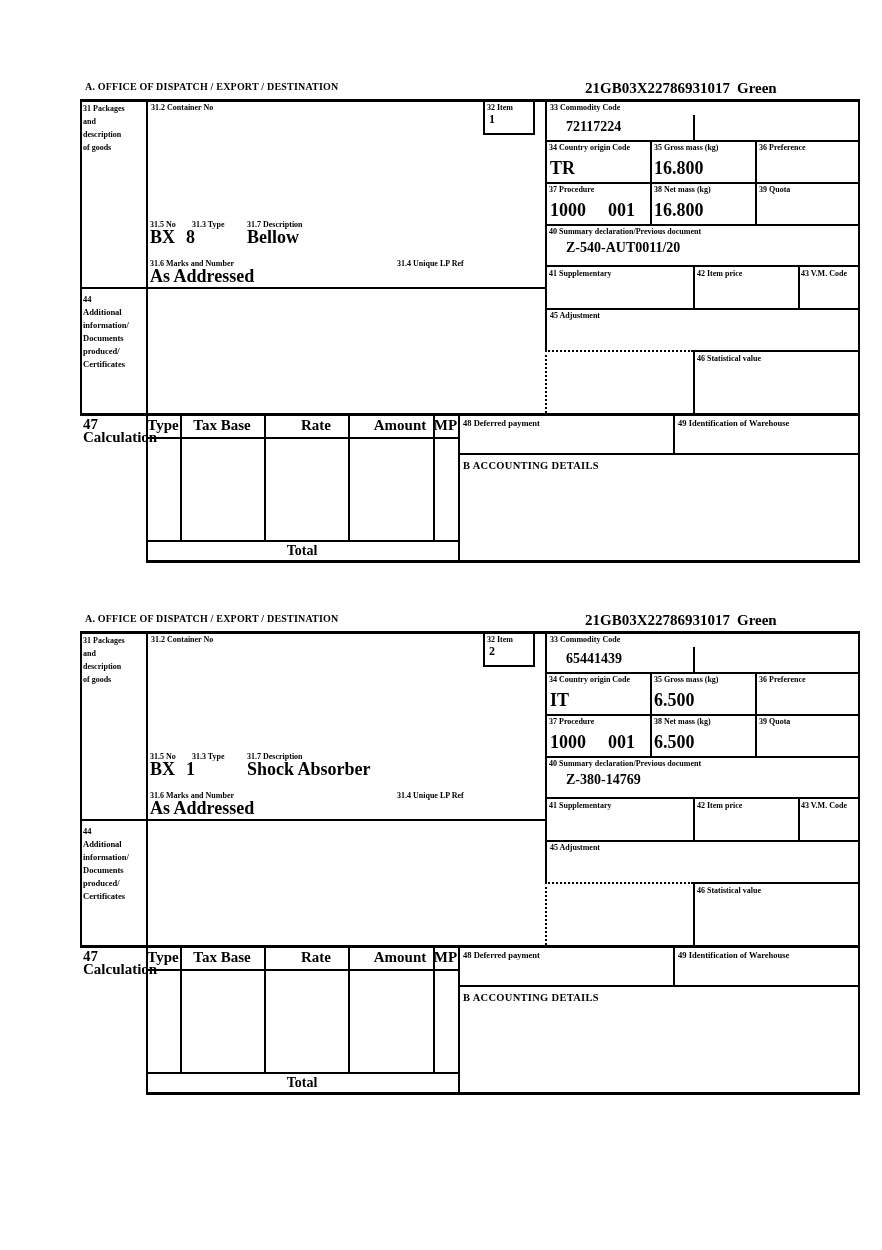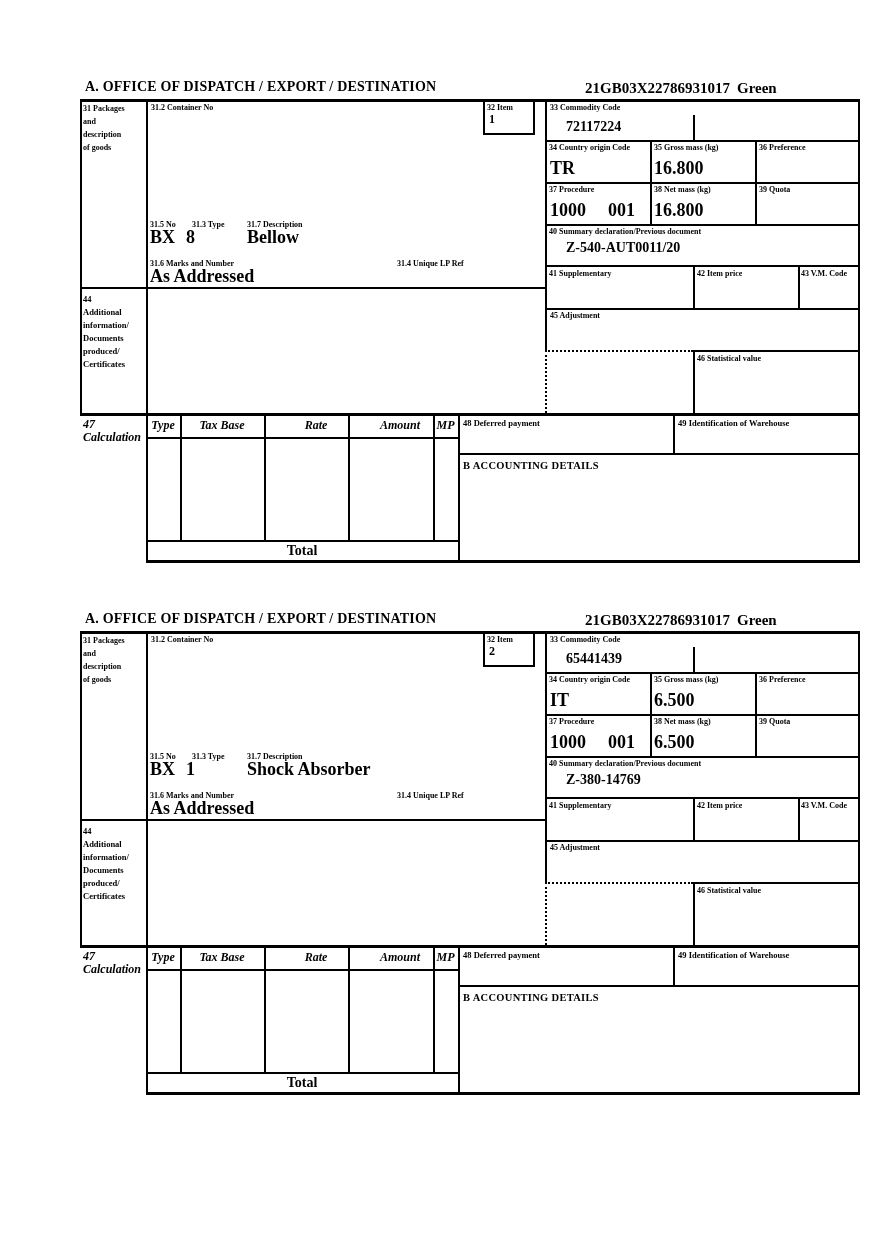--- a/index.html
+++ b/index.html
@@ -11,22 +11,22 @@
   .section>div{position:absolute;}
   
   .hl{background:#000;height:2px;}
   .hv{height:3px;}
   .vl{background:#000;width:2px;}
   .hd{border-top:2px dotted #000;height:0;background:none;}
   .vd{border-left:2px dotted #000;width:0;background:none;}
   
   .t8{font-size:8px;line-height:9px;}
   .t85{font-size:8.5px;line-height:10px;}
-  .t9{font-size:12px;line-height:10px;font-style:italic;}
-  .t95{font-size:14px;line-height:11px;letter-spacing:.2px;}
+  .t9{font-size:15px;line-height:10px;}
+  .t95{font-size:10px;line-height:11px;letter-spacing:.2px;}
   .t10{font-size:14px;line-height:11px;}
   .t105{font-size:10.5px;line-height:12px;letter-spacing:.3px;}
   .v12{font-size:12px;line-height:13px;}
   .v13{font-size:18px;line-height:14px;}
   .v14{font-size:14px;line-height:15px;}
   .v15{font-size:15px;line-height:16px;}
   .stack13 div{line-height:13px;}
   .cc{text-align:center;}
 </style>
 </head>

